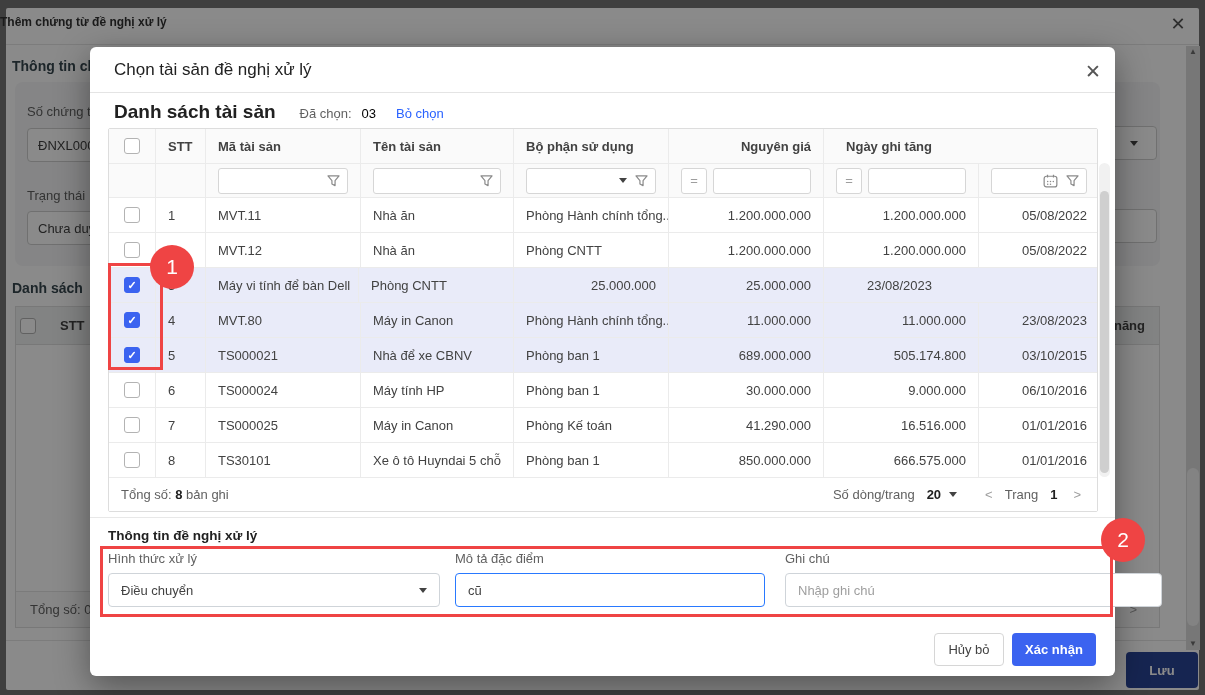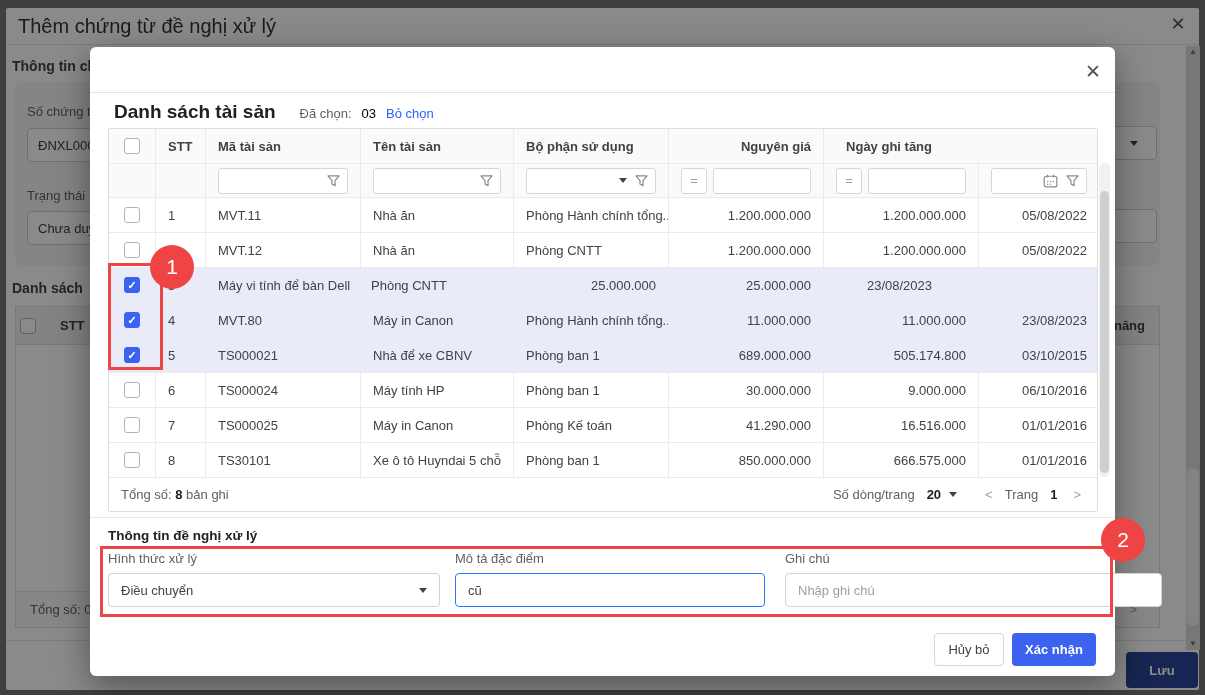--- a/index.html
+++ b/index.html
@@ -1,21 +1,21 @@
 <!DOCTYPE html>
 <html style="--ann: #ef4444; --accent: #3b63f0; --link: #2962ff; --selrow: #e9ebf9; --save: #2a4596;"><head>
 <meta charset="utf-8">
 <style>
   *{margin:0;padding:0;box-sizing:border-box}
   html,body{width:1205px;height:695px;overflow:hidden;font-family:"Liberation Sans",sans-serif;background:#757575;position:relative;font-size:13px;color:#424242}
   .abs{position:absolute}
   
   #dialog1{left:6px;top:8px;width:1193px;height:682px;background:#fff;border-radius:2px;z-index:1}
   .d1-el{position:absolute;z-index:2}
-  #d1-title{left:18px;top:15px;font-size:20px;font-weight:normal;color:#333}
+  #d1-title{left:0;top:15px;font-size:12px;font-weight:bold;color:#333}
   #d1-close{left:1166px;top:12px;font-size:18px;color:#555;width:24px;height:24px;text-align:center;line-height:24px}
   #d1-hline{left:6px;top:44px;width:1193px;height:1px;background:#e6e6e6}
   #d1-info-heading{left:12px;top:58px;font-weight:bold;font-size:14px;color:#37474f}
   #d1-panel{left:15px;top:82px;width:1145px;height:184px;background:#f5f6f7;border-radius:8px}
   #d1-doc-label{left:27px;top:104px;color:#616161}
   .gin{background:#fff;border:1px solid #cfcfcf;border-radius:4px;height:34px;display:flex;align-items:center;padding:0 10px;color:#424242}
   #d1-doc-input{left:27px;top:128px;width:260px}
   #d1-sel-right{left:900px;top:126px;width:257px;justify-content:flex-end}
   #d1-status-label{left:27px;top:188px;color:#616161}
   #d1-status-input{left:27px;top:211px;width:260px}
@@ -37,21 +37,21 @@
   
   #modal{left:90px;top:47px;width:1025px;height:629px;background:#fff;border-radius:6px;box-shadow:0 10px 34px rgba(0,0,0,.4);z-index:20}
   .m-el{position:absolute}
   #m-title{left:24px;top:13px;font-size:17px;color:#212121}
   #m-close{left:990px;top:12px;width:26px;height:26px;font-size:19px;color:#555;text-align:center;line-height:26px;cursor:pointer}
   #m-hline{left:0;top:45px;width:1025px;height:1px;background:#e4e4e4}
   #m-toolbar{left:24px;top:54px;display:flex;align-items:baseline;gap:10px}
   #m-list-label{font-weight:bold;color:#212121;font-size:19px}
   #m-sel-label{color:#616161;margin-left:14px}
   #m-sel-count{font-weight:normal;color:#000000}
-  #m-clear{color:var(--link);cursor:pointer}
+  #m-clear{color:var(--link);margin-left:10px;cursor:pointer}
   
   #xtable{left:18px;top:81px;width:990px;border:1px solid #ddd;border-radius:2px;background:#fff}
   .trow{display:flex;align-items:stretch;height:35px;border-bottom:1px solid #ebebeb}
   .trow.head{background:#fafafa;font-weight:bold;color:#424242}
   .trow.filt{background:#fafafa;height:34px}
   .trow.data{background:#fff}
   .trow.data.sel{background:var(--selrow)}
   .c{display:flex;align-items:center;padding:0 12px;white-space:nowrap;overflow:hidden;border-right:1px solid #ebebeb;flex:0 0 auto}
   .c:last-child{border-right:none}
   .c.right{justify-content:flex-end}
@@ -122,20 +122,21 @@
 <div id="d1-save" class="d1-el">Lưu</div>
 <div id="d1-scroll" class="d1-el">
   <div class="arr" style="top:0">▲</div>
   <div id="d1-thumb"></div>
   <div class="arr" style="bottom:0">▼</div>
 </div>
 
 <div id="overlay" class="abs"></div>
 
 <div id="modal" class="abs">
+  <div id="m-title" class="m-el">Chọn tài sản đề nghị xử lý</div>
   <div id="m-close" class="m-el">✕</div>
   <div id="m-hline" class="m-el"></div>
   <div id="m-toolbar" class="m-el">
     <span id="m-list-label">Danh sách tài sản</span>
     <span id="m-sel-label">Đã chọn:</span>
     <span id="m-sel-count">03</span>
     <span id="m-clear">Bỏ chọn</span>
   </div>
 
   <div id="xtable" class="m-el">

